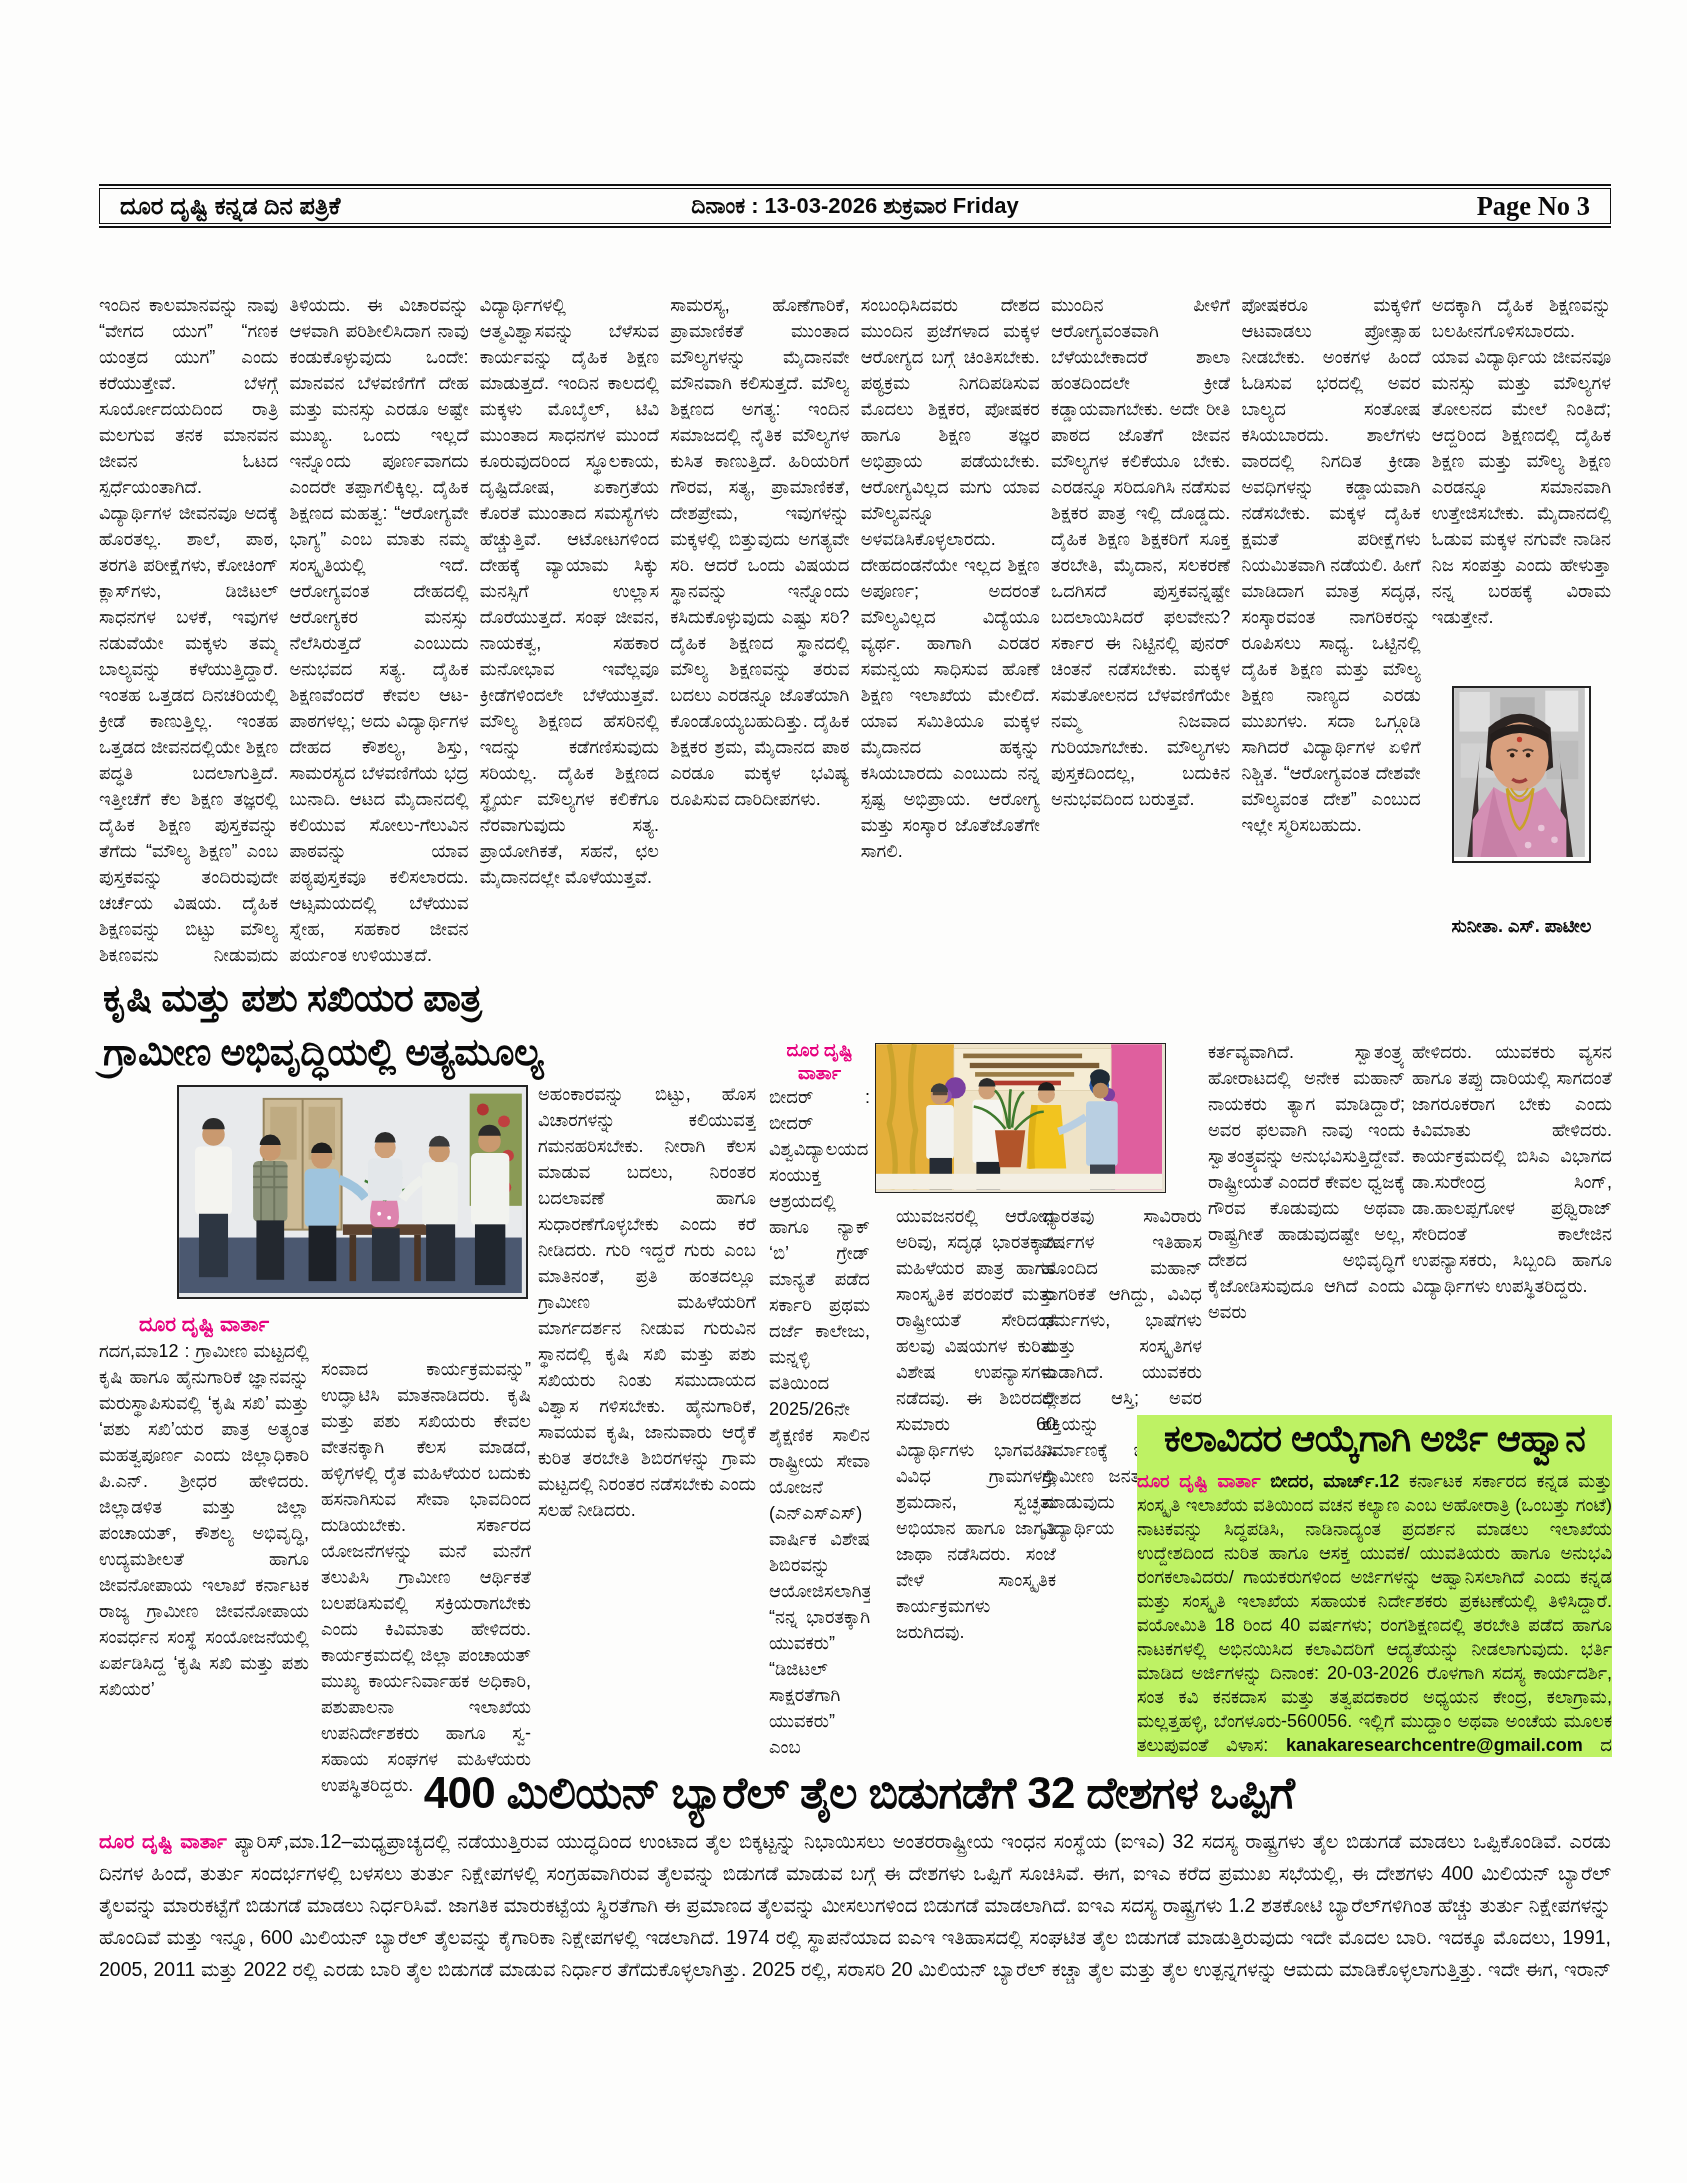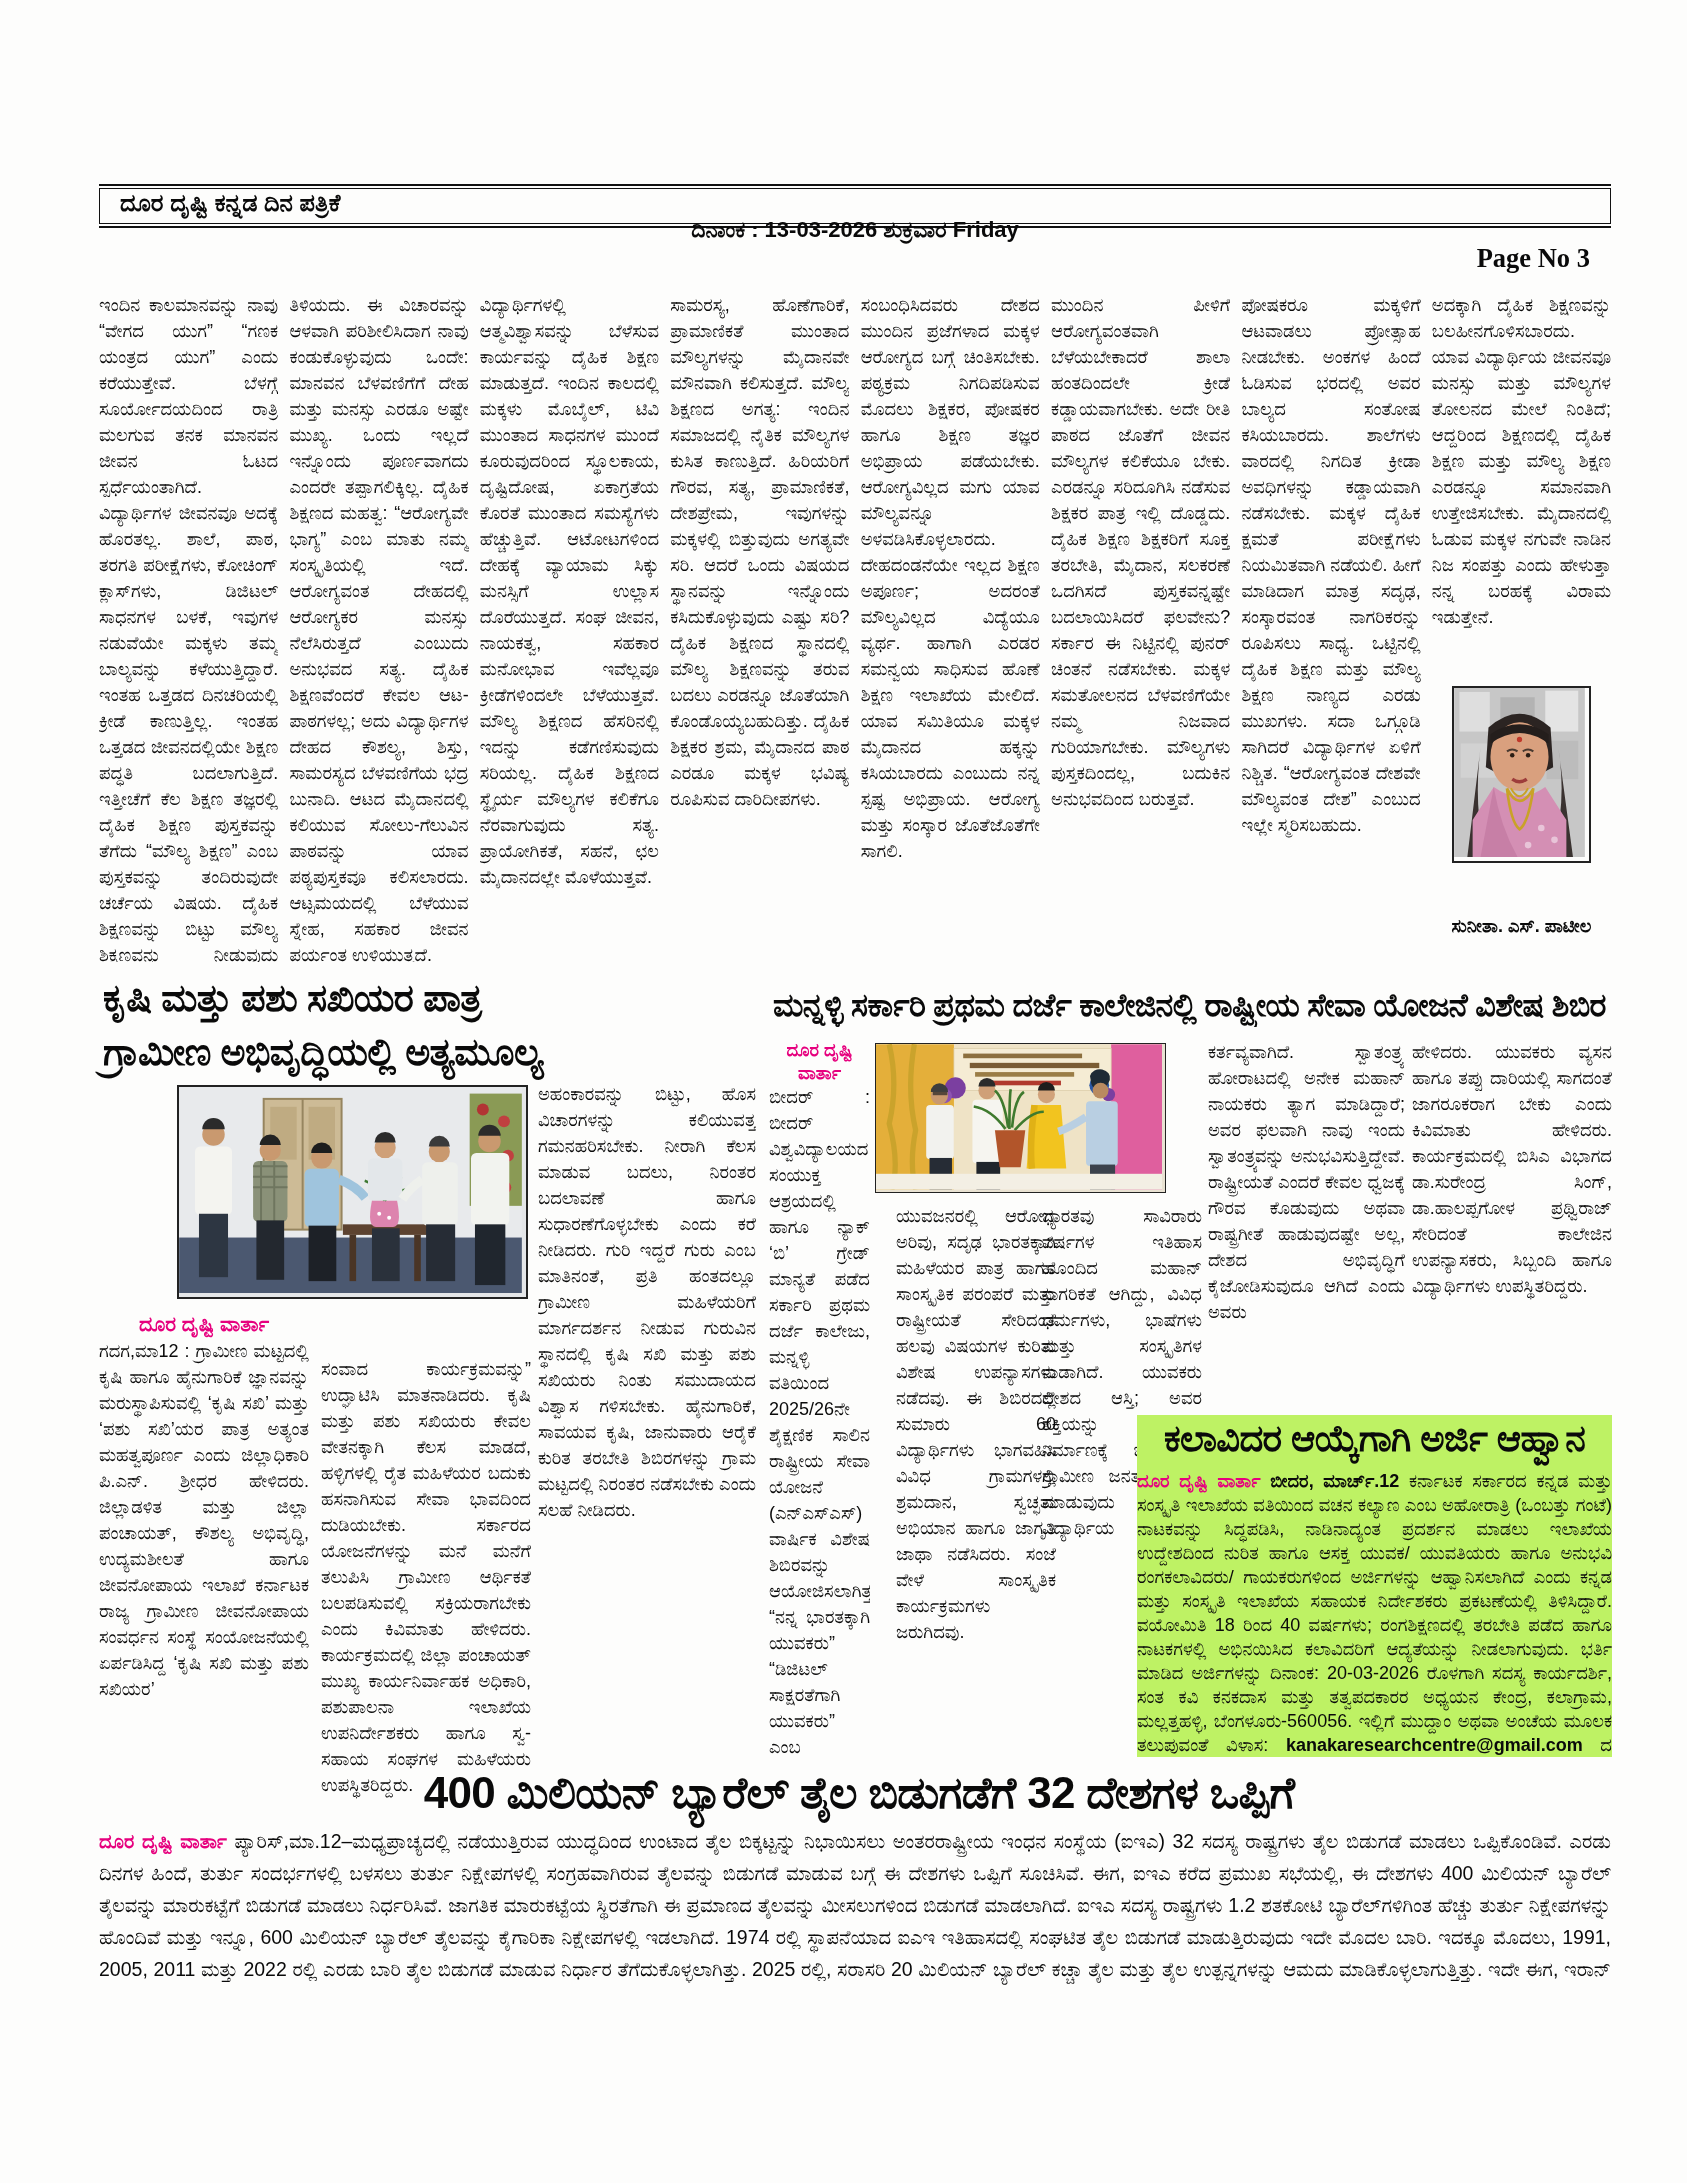--- a/index.html
+++ b/index.html
@@ -1,21 +1,21 @@
 <!DOCTYPE html>
 <html style="font-size:10.6px"><head>
 <meta charset="utf-8">
 <style>
   html,body{margin:0;padding:0;background:#888;}
   .page{position:relative;width:1687px;height:2183px;background:#fdfdfc;
         font-family:"Liberation Sans",sans-serif;color:#0a0a0a;overflow:hidden;}
   
   .header-outer{position:absolute;left:99px;top:184px;width:1512px;
         border-top:2px solid #111;border-bottom:2px solid #111;padding:2px 0;}
-  .header-inner{border:1.3px solid #111;display:flex;height:34px;padding:0 20px;flex-direction:column;}
+  .header-inner{border:1.3px solid #111;display:flex;align-items:center;height:34px;padding:0 20px;}
   .masthead{font-weight:bold;font-size:24px;flex:1;}
   .dateline{font-weight:bold;font-size:22px;flex:1;text-align:center;white-space:nowrap;}
   .pageno{font-family:"Liberation Serif",serif;font-weight:bold;font-size:26.5px;flex:1;text-align:right;}
   
   .main-headline{position:absolute;left:99px;top:231px;width:1512px;margin:0;
         font-size:39px;font-weight:bold;text-align:center;line-height:1.15;letter-spacing:-0.7px;}
   .cols8{position:absolute;left:99px;top:292px;width:1512px;height:670px;
         display:flex;gap:11.2px;overflow:hidden;}
   .bodytext{font-size:18px;line-height:26px;text-align:justify;}
   .cols8 .col{flex:1 1 0;overflow:hidden;}
@@ -184,21 +184,20 @@
 
     <div class="krishi-side bodytext">ಅಹಂಕಾರವನ್ನು ಬಿಟ್ಟು, ಹೊಸ ವಿಚಾರಗಳನ್ನು ಕಲಿಯುವತ್ತ ಗಮನಹರಿಸಬೇಕು. ನೀರಾಗಿ ಕೆಲಸ ಮಾಡುವ ಬದಲು, ನಿರಂತರ ಬದಲಾವಣೆ ಹಾಗೂ ಸುಧಾರಣೆಗೊಳ್ಳಬೇಕು ಎಂದು ಕರೆ ನೀಡಿದರು. ಗುರಿ ಇದ್ದರೆ ಗುರು ಎಂಬ ಮಾತಿನಂತೆ, ಪ್ರತಿ ಹಂತದಲ್ಲೂ ಗ್ರಾಮೀಣ ಮಹಿಳೆಯರಿಗೆ ಮಾರ್ಗದರ್ಶನ ನೀಡುವ ಗುರುವಿನ ಸ್ಥಾನದಲ್ಲಿ ಕೃಷಿ ಸಖಿ ಮತ್ತು ಪಶು ಸಖಿಯರು ನಿಂತು ಸಮುದಾಯದ ವಿಶ್ವಾಸ ಗಳಿಸಬೇಕು. ಹೈನುಗಾರಿಕೆ, ಸಾವಯವ ಕೃಷಿ, ಜಾನುವಾರು ಆರೈಕೆ ಕುರಿತ ತರಬೇತಿ ಶಿಬಿರಗಳನ್ನು ಗ್ರಾಮ ಮಟ್ಟದಲ್ಲಿ ನಿರಂತರ ನಡೆಸಬೇಕು ಎಂದು ಸಲಹೆ ನೀಡಿದರು.</div>
 
     <div class="krishi-c1">
       <div class="credit">ದೂರ ದೃಷ್ಟಿ ವಾರ್ತಾ</div>
       <div class="bodytext">ಗದಗ,ಮಾ12 : ಗ್ರಾಮೀಣ ಮಟ್ಟದಲ್ಲಿ ಕೃಷಿ ಹಾಗೂ ಹೈನುಗಾರಿಕೆ ಜ್ಞಾನವನ್ನು ಮರುಸ್ಥಾಪಿಸುವಲ್ಲಿ ‘ಕೃಷಿ ಸಖಿ’ ಮತ್ತು ‘ಪಶು ಸಖಿ’ಯರ ಪಾತ್ರ ಅತ್ಯಂತ ಮಹತ್ವಪೂರ್ಣ ಎಂದು ಜಿಲ್ಲಾಧಿಕಾರಿ ಪಿ.ಎನ್. ಶ್ರೀಧರ ಹೇಳಿದರು. ಜಿಲ್ಲಾಡಳಿತ ಮತ್ತು ಜಿಲ್ಲಾ ಪಂಚಾಯತ್, ಕೌಶಲ್ಯ ಅಭಿವೃದ್ಧಿ, ಉದ್ಯಮಶೀಲತೆ ಹಾಗೂ ಜೀವನೋಪಾಯ ಇಲಾಖೆ ಕರ್ನಾಟಕ ರಾಜ್ಯ ಗ್ರಾಮೀಣ ಜೀವನೋಪಾಯ ಸಂವರ್ಧನ ಸಂಸ್ಥೆ ಸಂಯೋಜನೆಯಲ್ಲಿ ಏರ್ಪಡಿಸಿದ್ದ ‘ಕೃಷಿ ಸಖಿ ಮತ್ತು ಪಶು ಸಖಿಯರ’</div>
     </div>
     <div class="krishi-c2 bodytext">ಸಂವಾದ ಕಾರ್ಯಕ್ರಮವನ್ನು” ಉದ್ಘಾಟಿಸಿ ಮಾತನಾಡಿದರು. ಕೃಷಿ ಮತ್ತು ಪಶು ಸಖಿಯರು ಕೇವಲ ವೇತನಕ್ಕಾಗಿ ಕೆಲಸ ಮಾಡದೆ, ಹಳ್ಳಿಗಳಲ್ಲಿ ರೈತ ಮಹಿಳೆಯರ ಬದುಕು ಹಸನಾಗಿಸುವ ಸೇವಾ ಭಾವದಿಂದ ದುಡಿಯಬೇಕು. ಸರ್ಕಾರದ ಯೋಜನೆಗಳನ್ನು ಮನೆ ಮನೆಗೆ ತಲುಪಿಸಿ ಗ್ರಾಮೀಣ ಆರ್ಥಿಕತೆ ಬಲಪಡಿಸುವಲ್ಲಿ ಸಕ್ರಿಯರಾಗಬೇಕು ಎಂದು ಕಿವಿಮಾತು ಹೇಳಿದರು. ಕಾರ್ಯಕ್ರಮದಲ್ಲಿ ಜಿಲ್ಲಾ ಪಂಚಾಯತ್ ಮುಖ್ಯ ಕಾರ್ಯನಿರ್ವಾಹಕ ಅಧಿಕಾರಿ, ಪಶುಪಾಲನಾ ಇಲಾಖೆಯ ಉಪನಿರ್ದೇಶಕರು ಹಾಗೂ ಸ್ವ-ಸಹಾಯ ಸಂಘಗಳ ಮಹಿಳೆಯರು ಉಪಸ್ಥಿತರಿದ್ದರು.</div>
   </div>
 
-  <h2 class="sec-headline nss-h">ಮನ್ನಳ್ಳಿ ಸರ್ಕಾರಿ ಪ್ರಥಮ ದರ್ಜೆ ಕಾಲೇಜಿನಲ್ಲಿ ರಾಷ್ಟ್ರೀಯ ಸೇವಾ ಯೋಜನೆ ವಿಶೇಷ ಶಿಬಿರ</h2>
 
   <div class="nss-body">
     <div class="nss-c1">
       <div class="credit">ದೂರ ದೃಷ್ಟಿ ವಾರ್ತಾ</div>
       <div class="bodytext">ಬೀದರ್ : ಬೀದರ್ ವಿಶ್ವವಿದ್ಯಾಲಯದ ಸಂಯುಕ್ತ ಆಶ್ರಯದಲ್ಲಿ ಹಾಗೂ ನ್ಯಾಕ್ ‘ಬಿ’ ಗ್ರೇಡ್ ಮಾನ್ಯತೆ ಪಡೆದ ಸರ್ಕಾರಿ ಪ್ರಥಮ ದರ್ಜೆ ಕಾಲೇಜು, ಮನ್ನಳ್ಳಿ ವತಿಯಿಂದ 2025/26ನೇ ಶೈಕ್ಷಣಿಕ ಸಾಲಿನ ರಾಷ್ಟ್ರೀಯ ಸೇವಾ ಯೋಜನೆ (ಎನ್‌ಎಸ್‌ಎಸ್) ವಾರ್ಷಿಕ ವಿಶೇಷ ಶಿಬಿರವನ್ನು ಆಯೋಜಿಸಲಾಗಿತ್ತು. “ನನ್ನ ಭಾರತಕ್ಕಾಗಿ ಯುವಕರು” “ಡಿಜಿಟಲ್ ಸಾಕ್ಷರತೆಗಾಗಿ ಯುವಕರು” ಎಂಬ ಧ್ಯೇಯದೊಂದಿಗೆ ಮಾರ್ಚ್ 6ರಿಂದ 12ರವರೆಗೆ ಈ ವಿಶೇಷ ಶಿಬಿರವನ್ನು ಆಯೋಜಿಸಲಾಗಿತ್ತು. ಶಿಬಿರದ ಉದ್ಘಾಟನೆಯನ್ನು ಬೀದರ್ ವಿಶ್ವವಿದ್ಯಾಲಯದ ಕುಲಸಚಿವರು ನೆರವೇರಿಸಿ ಯುವಕರಿಗೆ ಸಂದೇಶ ನೀಡಿದರು.</div>
     </div>
 
     <div class="photo2">
       <svg width="286" height="146" viewBox="0 0 433 220" xmlns="http://www.w3.org/2000/svg">
         <rect width="433" height="220" fill="#efe3c6"></rect>

